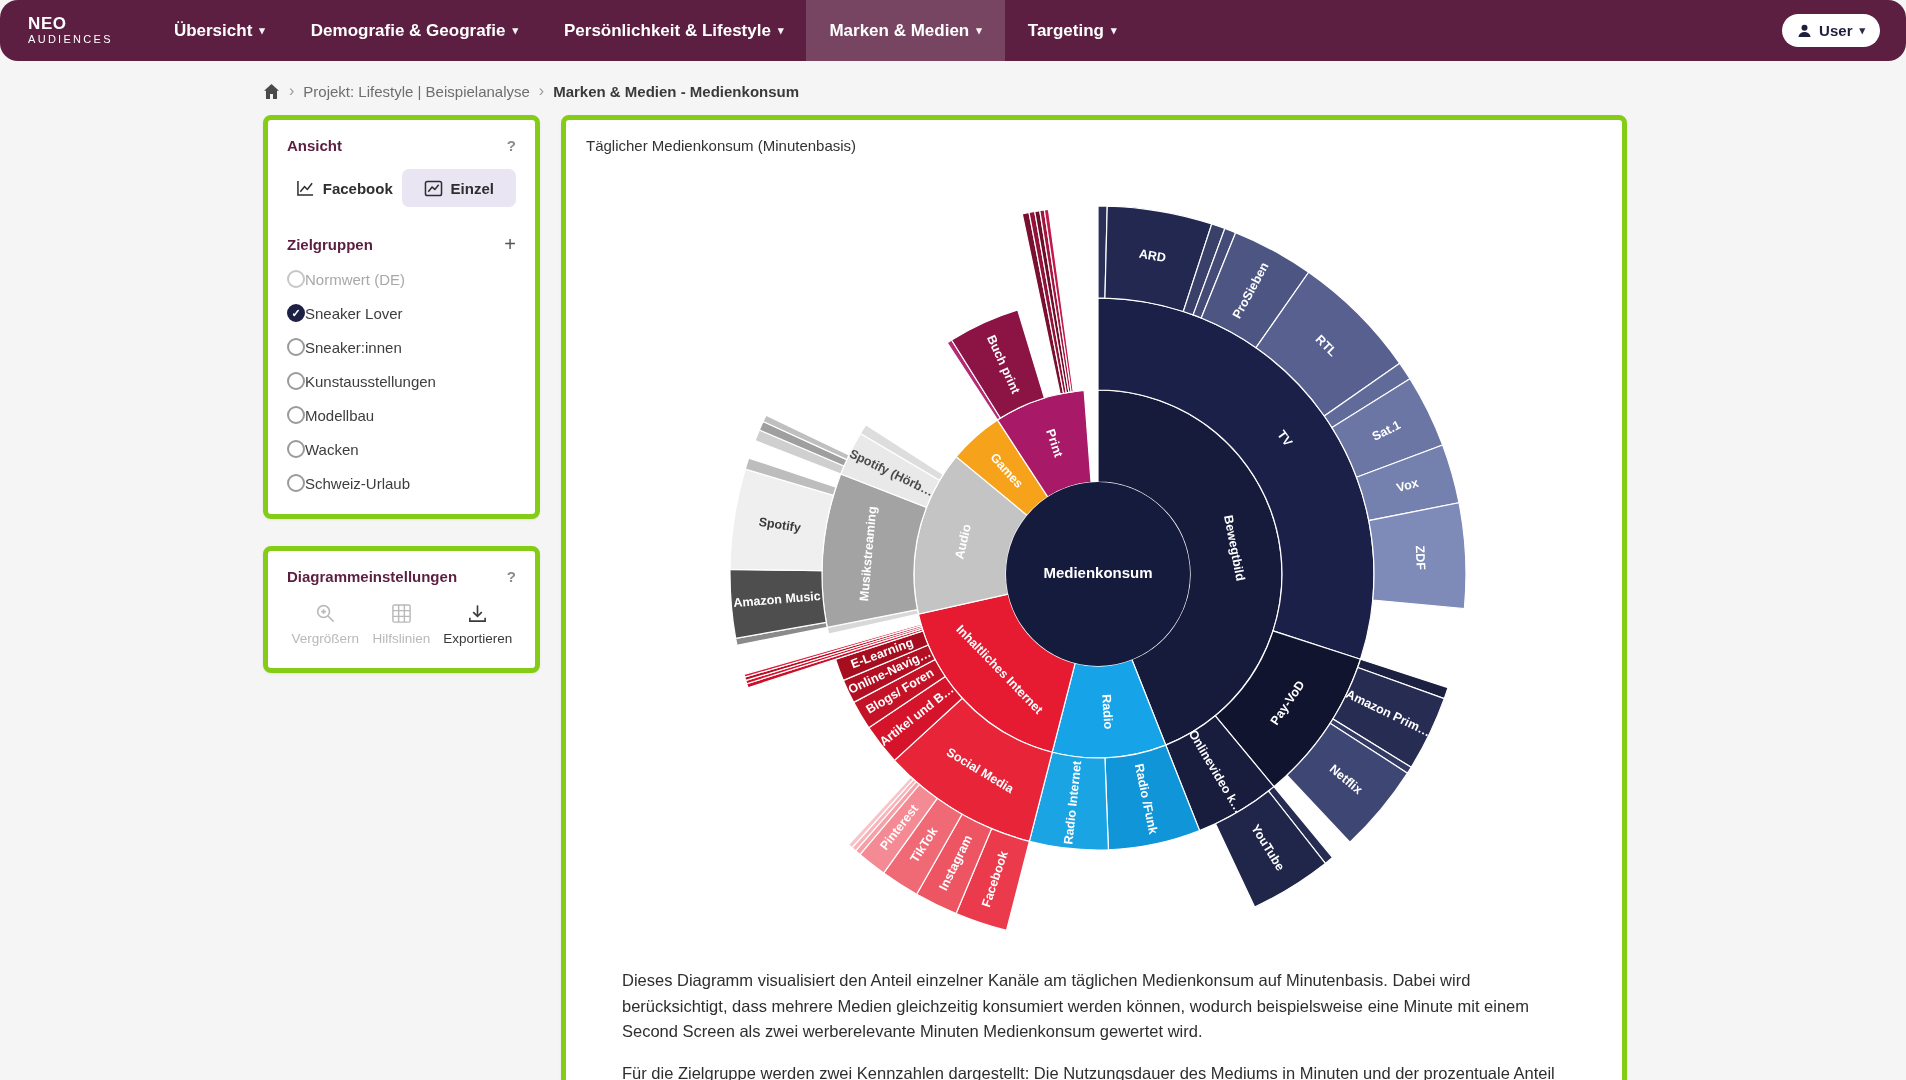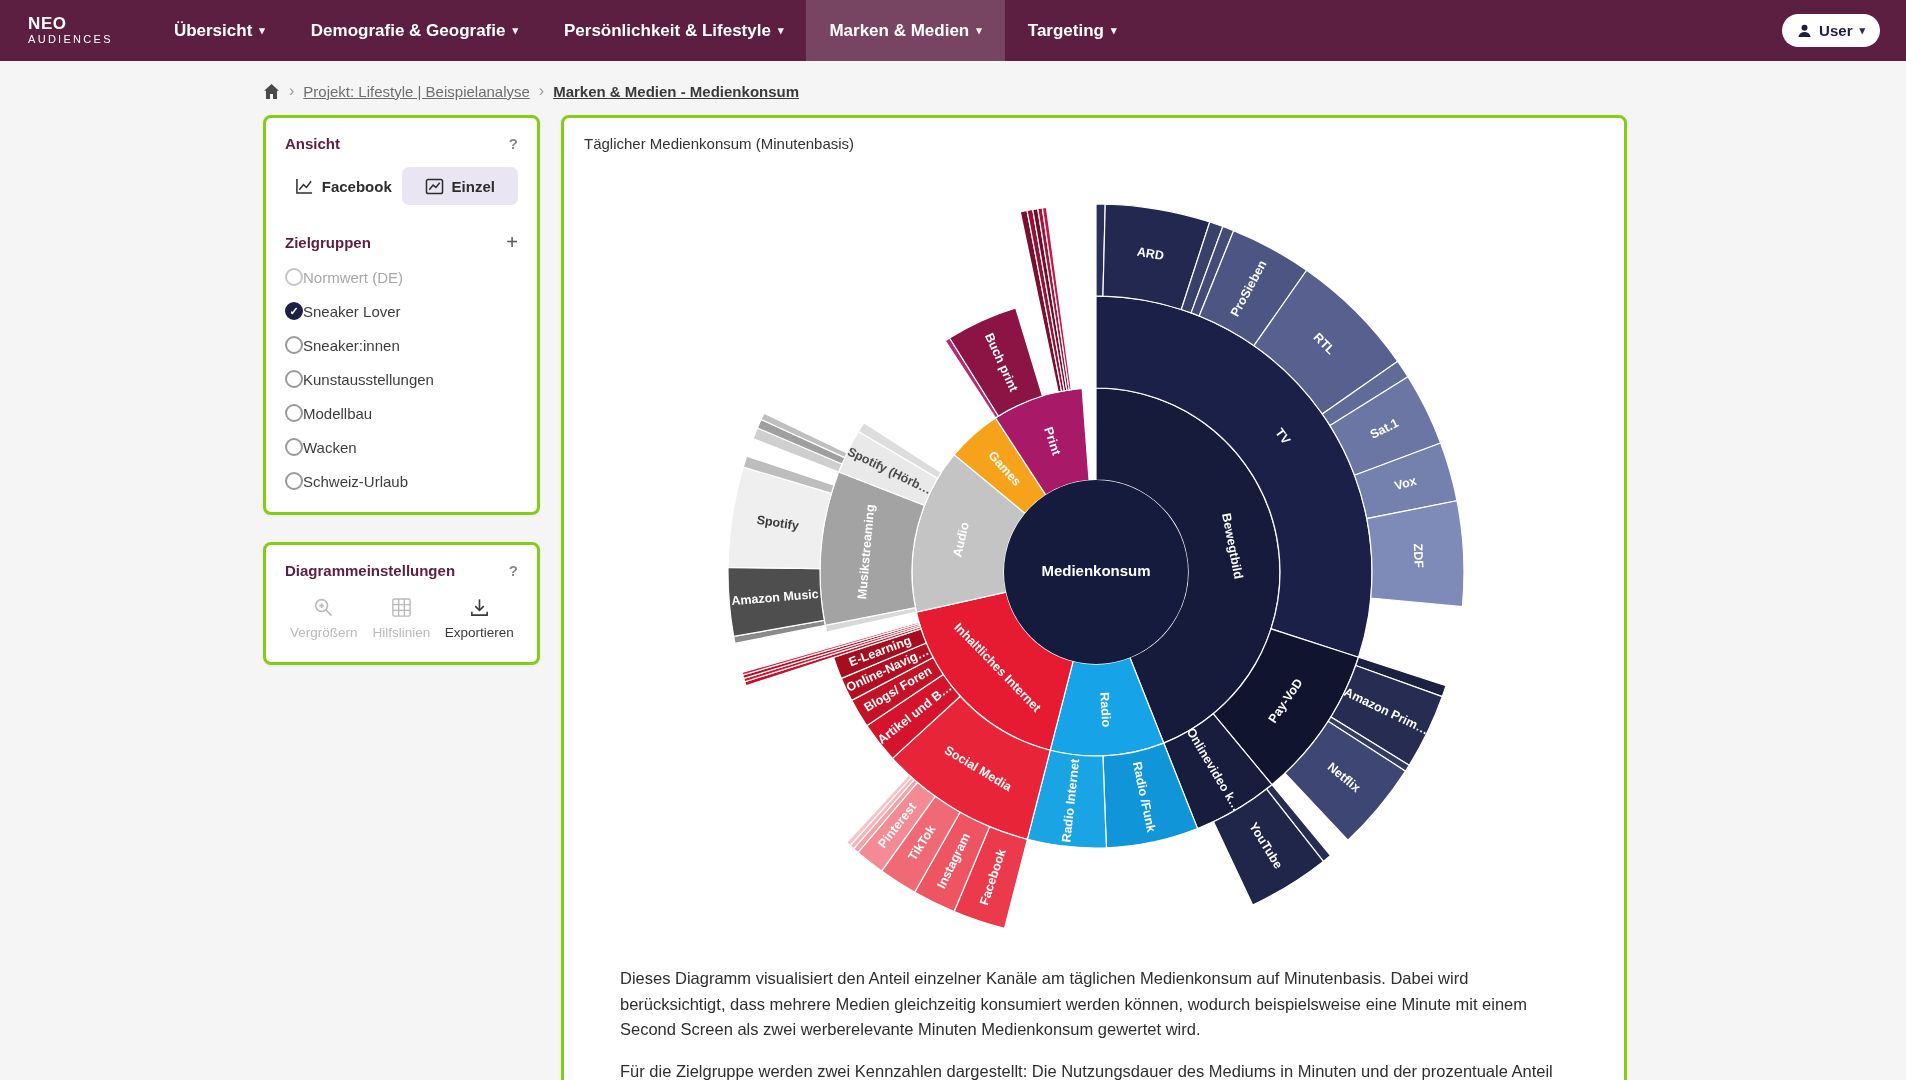--- a/index.html
+++ b/index.html
@@ -12,43 +12,44 @@
     font-family: "Liberation Sans", sans-serif;
     color: #2e2e2e;
   }
   
   .topnav {
     height: 61px;
     background: #5c1f41;
     display: flex;
     align-items: stretch;
     color: #fff;
+    border-radius: 18px;
   }
   .brand { display:flex; flex-direction:column; justify-content:center; padding:0 38px 0 28px; cursor:pointer; }
   .brand-1 { font-weight:800; font-size:17px; letter-spacing:.6px; line-height:1.05; }
   .brand-2 { font-weight:300; font-size:11px; letter-spacing:2.3px; line-height:1.2; }
   .nav-item { display:flex; align-items:center; gap:7px; padding:17px 23px; font-size:17px; font-weight:700; cursor:pointer; white-space:nowrap; }
   .nav-item.active { background: rgba(255,255,255,0.17); }
   .nav-caret { font-size:11px; opacity:.95; }
   .user-pill {
     margin-left:auto; align-self:center; margin-right:26px;
     background:#fff; color:#1e1e3f; border:none; border-radius:999px;
     padding:8px 15px; display:flex; align-items:center; gap:7px;
     font-family:inherit; font-size:15px; font-weight:700; cursor:pointer;
   }
   
   .breadcrumbs { display:flex; align-items:center; gap:9px; padding:21px 0 15px 263px; font-size:15px; color:#6e6e6e; }
-  .crumb { cursor:pointer;text-decoration:underline; }
+  .crumb { cursor:pointer; }
   .crumb.current { color:#3a3a3a; font-weight:600; cursor:default; }
   .crumb-sep { color:#9a9a9a; font-size:16px; }
   .home-ico { display:flex; cursor:pointer; }
   
   .layout { display:flex; align-items:flex-start; gap:21px; padding-left:263px; }
   aside { flex:0 0 277px; display:flex; flex-direction:column; gap:27px; }
-  .card { background:#fff; border:3px solid #84cc16; border-radius:8px; box-shadow:0 1px 3px rgba(0,0,0,.06); }
+  .card { background:#fff; border:5px solid #84cc16; border-radius:8px; box-shadow:0 1px 3px rgba(0,0,0,.06); }
   .side-card { padding:17px 19px 22px; }
   .side-head { display:flex; justify-content:space-between; align-items:center; color:#5c1f41; font-weight:700; font-size:15px; }
   .help-q { color:#8a8a8a; font-weight:700; font-size:15px; cursor:pointer; }
   .plus-ico { color:#555; font-weight:400; font-size:20px; line-height:1; cursor:pointer; }
   .view-btns { display:flex; margin-top:15px; }
   .view-btn { flex:1; display:flex; align-items:center; justify-content:center; gap:8px; height:38px;
     background:transparent; border:none; border-radius:7px; font-family:inherit; font-size:15px; font-weight:600; color:#2e2e2e; cursor:pointer; }
   .view-btn.active { background:#e9e5f3; }
   .group-head { margin-top:27px; }
   .radio-row { display:flex; align-items:center; margin-top:16px; font-size:15px; color:#3d3d3d; cursor:pointer; }

